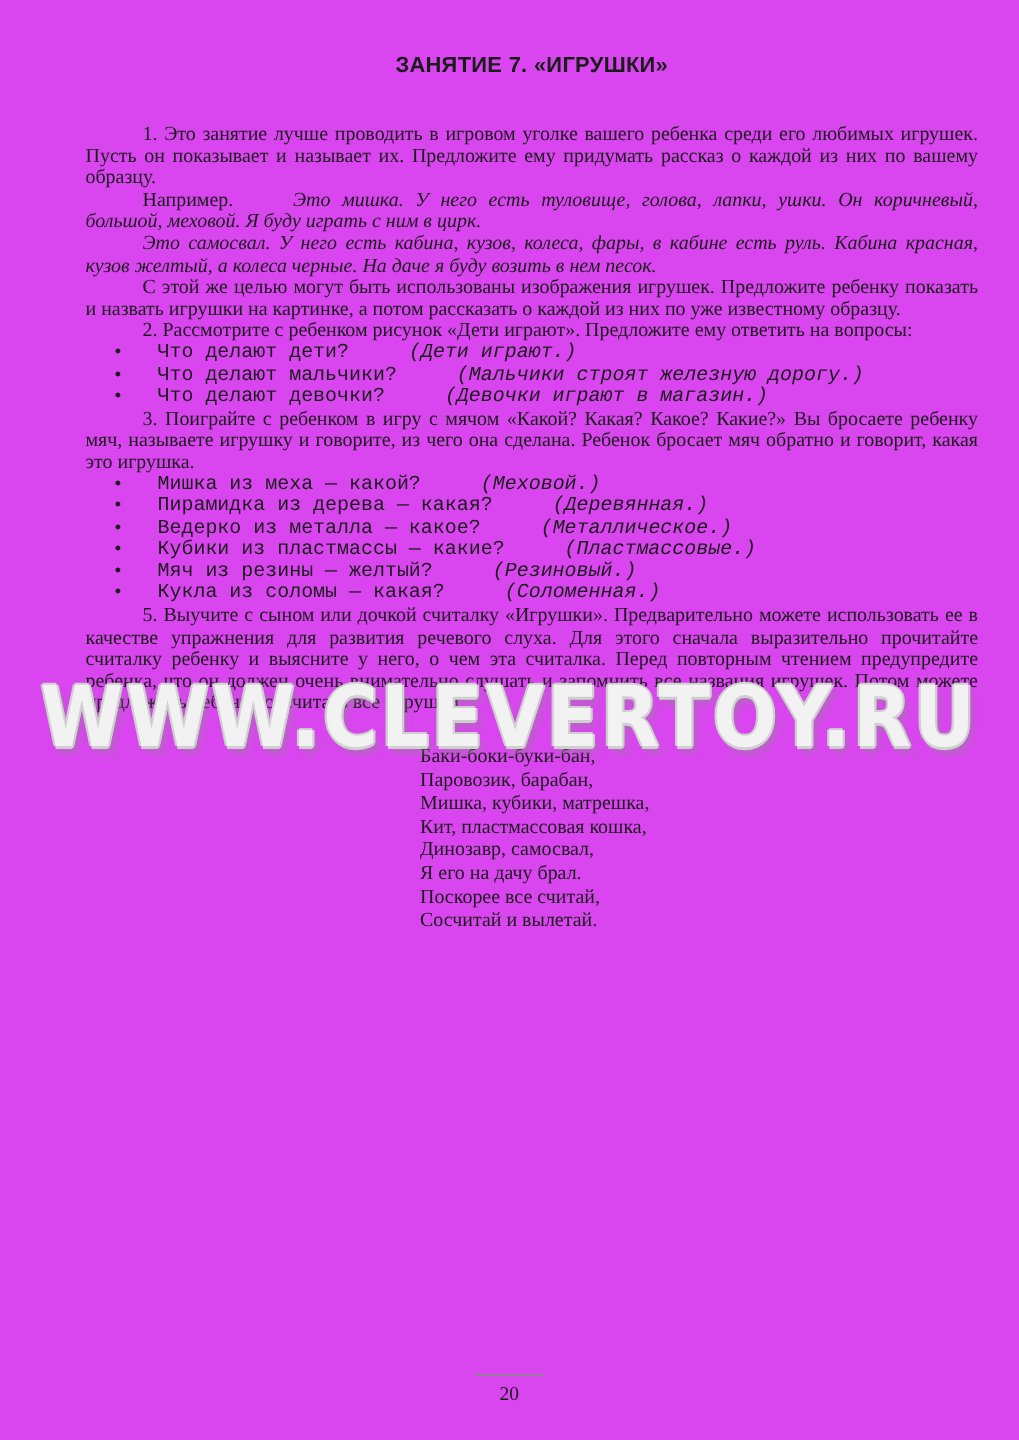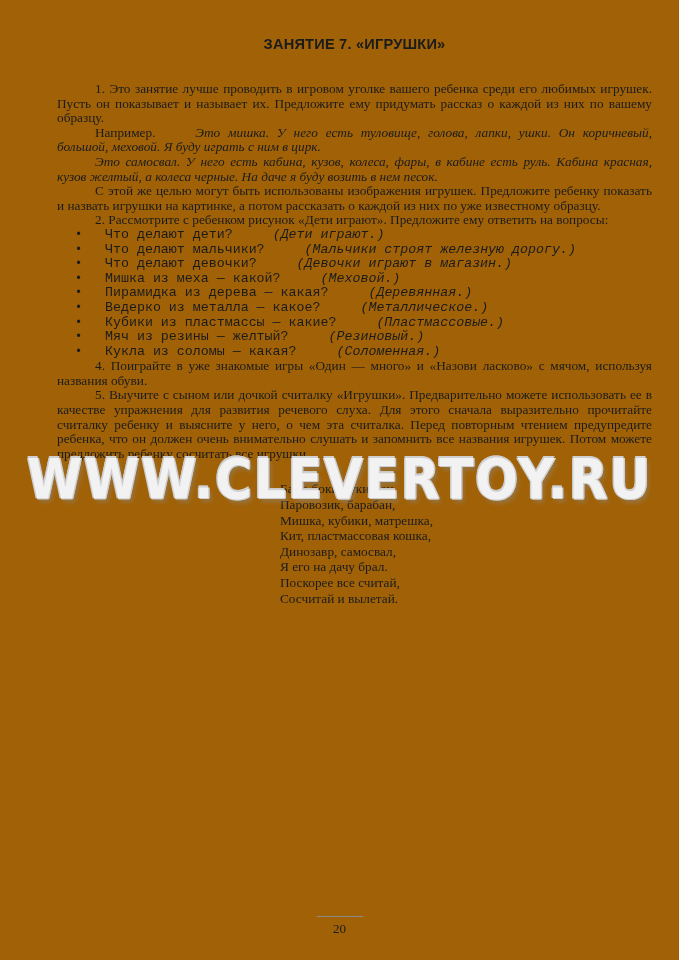--- a/index.html
+++ b/index.html
@@ -1,18 +1,18 @@
 <!DOCTYPE html>
 <html lang="ru"><head>
 <meta charset="utf-8">
 <style>
   html,body{margin:0;padding:0;}
   body{width:679px;height:960px;background:#e9e9e9;}
   .page{
-    position:relative;width:679px;height:960px;background:#a16207;overflow:hidden;
+    position:relative;width:679px;height:960px;background:#d946ef;overflow:hidden;
     font-family:"Liberation Serif",serif;color:#1b1b1b;
   }
   .content{position:absolute;left:57px;top:0;width:595px;}
   .title{
     font-family:"Liberation Sans",sans-serif;font-weight:bold;font-size:14.6px;
     text-align:center;margin:36px 0 30px;letter-spacing:.2px;
   }
   p.body-p{margin:0;font-size:13.3px;line-height:14.6px;text-align:justify;text-indent:38px;}
   .it{font-style:italic;margin-left:32px;}
   ul.blist{margin:0;padding:0;list-style:none;font-family:Liberation Mono, monospace;}
@@ -52,31 +52,31 @@
     <p class="body-p">С этой же целью могут быть использованы изображения игрушек. Предложите ребенку показать и назвать игрушки на картинке, а потом рассказать о каждой из них по уже известному образцу.</p>
 
     <p class="body-p">2. Рассмотрите с ребенком рисунок «Дети играют». Предложите ему ответить на вопросы:</p>
 
     <ul class="blist">
       <li><span>Что делают дети?</span> <span class="it">(Дети играют.)</span></li>
       <li><span>Что делают мальчики?</span> <span class="it">(Мальчики строят железную дорогу.)</span></li>
       <li><span>Что делают девочки?</span> <span class="it">(Девочки играют в магазин.)</span></li>
     </ul>
 
+    <p class="body-p">3. Поиграйте с ребенком в игру с мячом «Какой? Какая? Какое? Какие?» Вы бросаете ребенку мяч, называете игрушку и говорите, из чего она сделана. Ребенок бросает мяч обратно и говорит, какая это игрушка.</p>
 
     <ul class="blist">
       <li><span>Мишка из меха — какой?</span> <span class="it">(Меховой.)</span></li>
       <li><span>Пирамидка из дерева — какая?</span> <span class="it">(Деревянная.)</span></li>
       <li><span>Ведерко из металла — какое?</span> <span class="it">(Металлическое.)</span></li>
       <li><span>Кубики из пластмассы — какие?</span> <span class="it">(Пластмассовые.)</span></li>
       <li><span>Мяч из резины — желтый?</span> <span class="it">(Резиновый.)</span></li>
       <li><span>Кукла из соломы — какая?</span> <span class="it">(Соломенная.)</span></li>
     </ul>
 
-    <p class="body-p">4. Поиграйте в уже знакомые игры «Один — много» и «Назови ласково» с мячом, используя названия обуви.</p>
 
 
     <p class="body-p">5. Выучите с сыном или дочкой считалку «Игрушки». Предварительно можете использовать ее в качестве упражнения для развития речевого слуха. Для этого сначала выразительно прочитайте считалку ребенку и выясните у него, о чем эта считалка. Перед повторным чтением предупредите ребенка, что он должен очень внимательно слушать и запомнить все названия игрушек. Потом можете предложить ребенку сосчитать все игрушки.</p>
 
 
     <div class="poem">
       <div>Баки-боки-буки-бан,</div>
       <div>Паровозик, барабан,</div>
       <div>Мишка, кубики, матрешка,</div>
       <div>Кит, пластмассовая кошка,</div>

